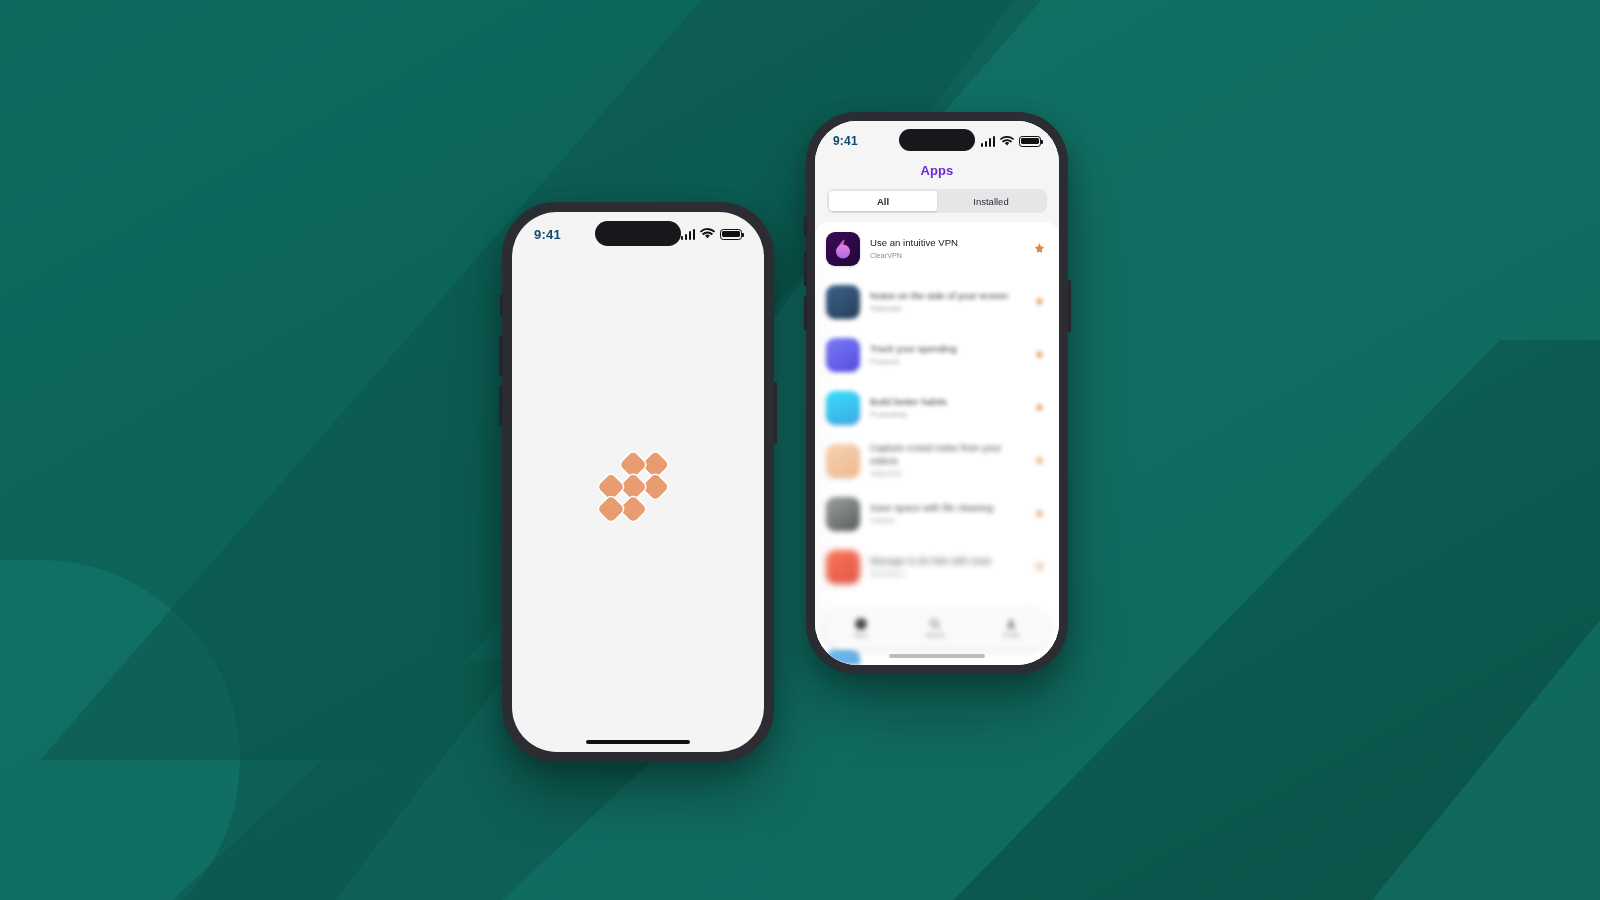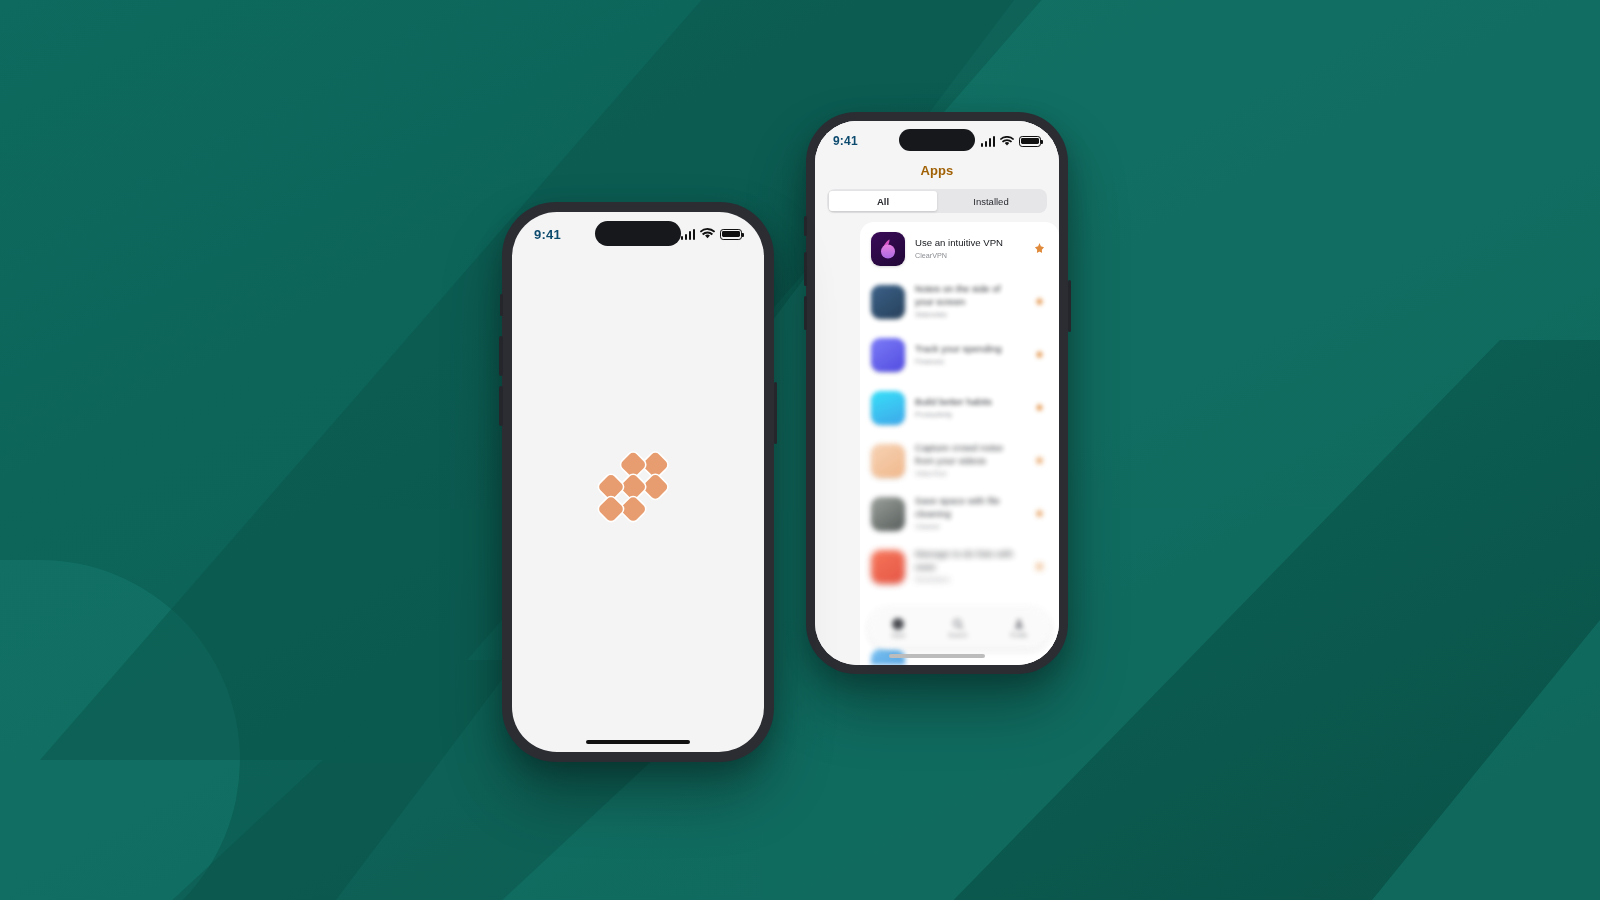--- a/index.html
+++ b/index.html
@@ -86,35 +86,35 @@
   .home-indicator {
     position:absolute; bottom:8px; left:50%; transform:translateX(-50%);
     width:104px; height:4.5px; background:#111; border-radius:3px; z-index:7;
   }
   #phone-apps .home-indicator { bottom:7px; width:96px; height:4px; background:#bcbcbc; }
 
   
   .apps-screen { position:absolute; inset:0; display:flex; flex-direction:column;
     background:#f5f5f6; }
   .apps-header { padding:42px 0 0; text-align:center; background:#f5f5f6; }
-  .apps-title { font-size:13px; font-weight:700; color:#a16207; letter-spacing:.1px; }
+  .apps-title { font-size:13px; font-weight:700; color:#6d28d9; letter-spacing:.1px; }
 
   .segmented {
     margin:11px 12px 0; height:24px; border-radius:8px; background:#e6e6e8;
     display:flex; padding:2px; position:relative;
   }
   .seg {
     flex:1; display:flex; align-items:center; justify-content:center;
     font-size:9.5px; color:#2a2c31; border-radius:3px; font-weight:500;
   }
   .seg.active { background:#fff; font-weight:600; box-shadow:0 1px 2.5px rgba(0,0,0,.14); }
 
   .apps-list {
     flex:1; background:#fff; margin-top:9px;
-    border-radius:14px 14px 0 0; overflow:hidden; position:relative;margin-left:45px;
+    border-radius:14px 14px 0 0; overflow:hidden; position:relative;
   }
   .app-row {
     display:flex; align-items:center; gap:10px;
     padding:8px 12px 8px 11px;
     min-height:53px;
   }
   .app-icon {
     width:34px; height:34px; border-radius:9px; flex:0 0 34px;
     box-shadow:0 1px 3px rgba(0,0,0,.16);
     position:relative; overflow:hidden;

